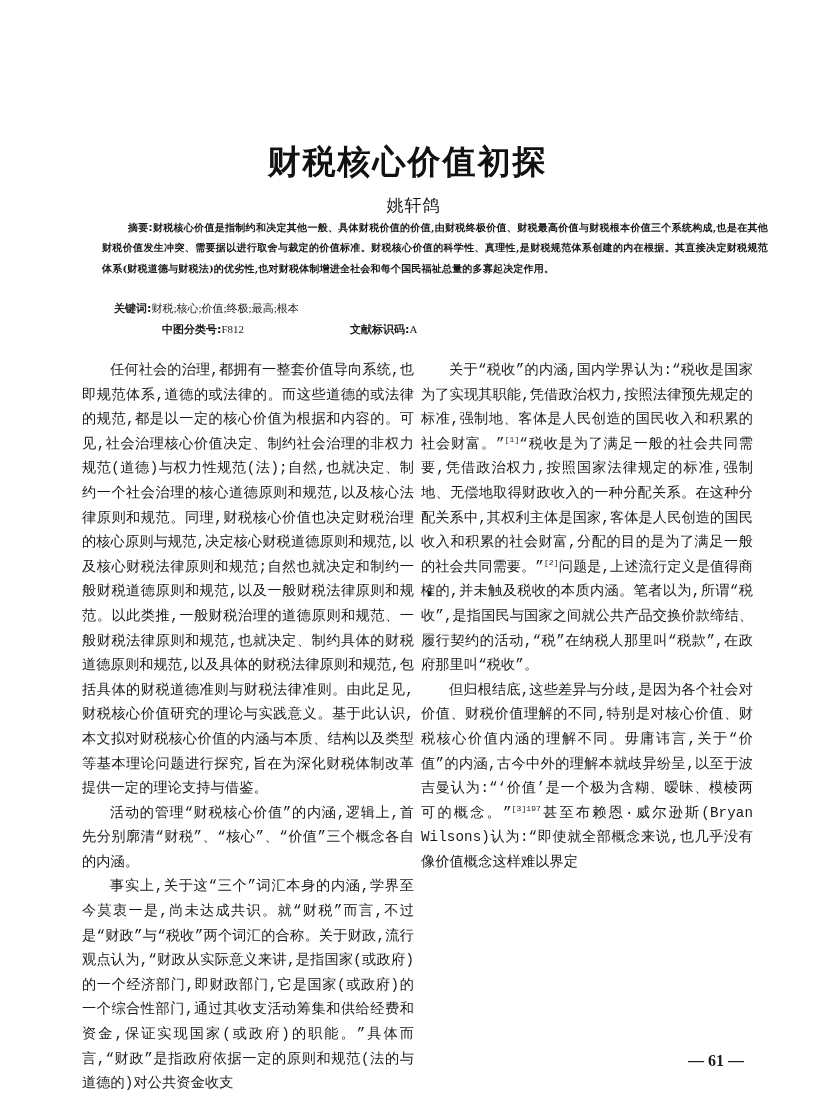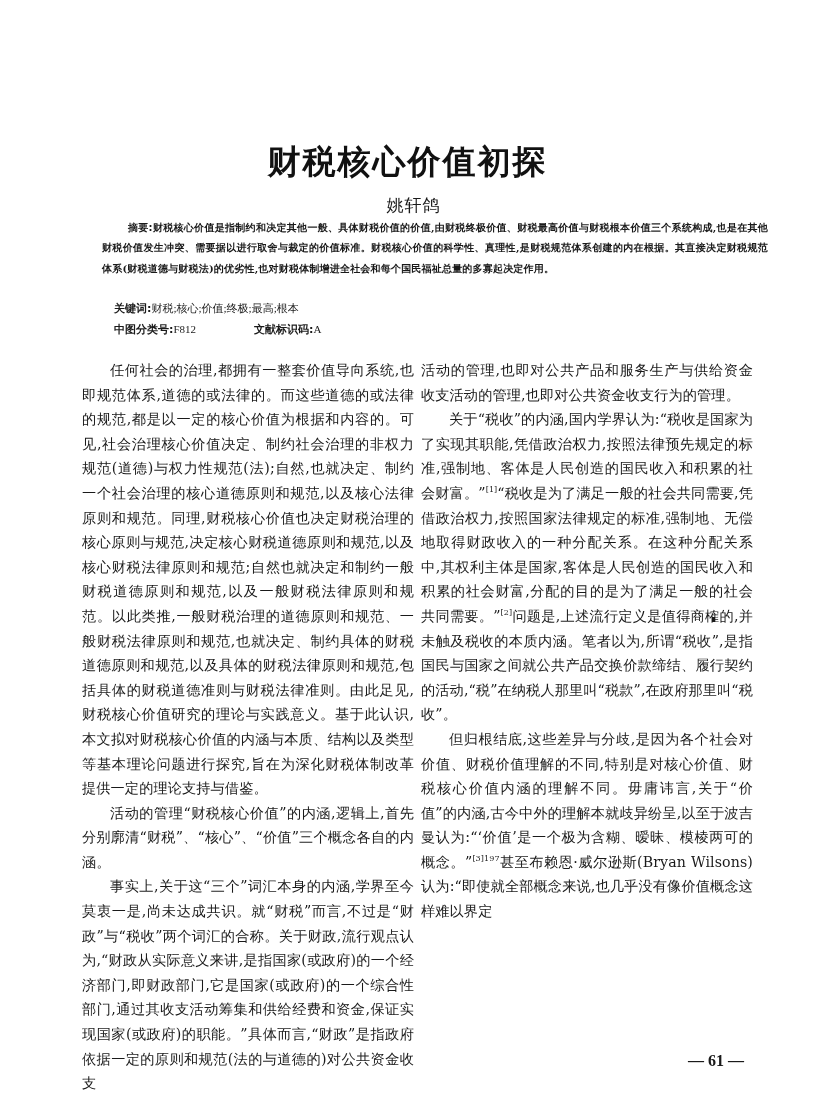--- a/index.html
+++ b/index.html
@@ -21,30 +21,30 @@
     position: absolute; top: 218px; left: 88px; width: 666px;
     font-size: 10px; line-height: 20.3px; text-indent: 26px;
     text-align: justify; font-weight: bold; letter-spacing: 0.2px; margin-left: 14px;
   }
   .abstract .label, .meta .label { font-family: "DejaVu Sans", sans-serif; font-weight: bold; }
   .meta {
     position: absolute; left: 114px; font-size: 11px; font-weight: bold;
   }
   .meta.kw { top: 301px; }
   .meta.cls { top: 322px; width: 640px; display: flex; }
-  .meta.cls span.group { margin-right: 58px; }
+  .meta.cls span.group { margin-right: 58px; margin-left: 48px; }
   .meta .val { font-family: "Liberation Serif", serif; font-weight: normal; }
   .col {
     position: absolute; top: 358px; width: 332px;
     font-size: 14.2px; line-height: 24.6px; text-align: justify;
     letter-spacing: 0.1px;
   }
   .col.left { left: 82px; }
   .col.right { left: 421px; }
-  .col p { margin: 0; text-indent: 28px; }
+  .col p { margin: 0; text-indent: 28px; font-family: Liberation Mono, monospace; }
   .col p.noindent { text-indent: 0; }
   .col h2 {
     margin: 0; font-size: 14.2px; line-height: 24.6px; text-indent: 28px;
     font-family: "DejaVu Sans", sans-serif; font-weight: bold;
   }
   sup { font-size: 8px; line-height: 0; vertical-align: super; }
   .pagenum {
     position: absolute; top: 1052px; left: 688px;
     font-size: 16px; font-weight: bold; font-family: "Liberation Serif", serif;
   }
@@ -68,18 +68,17 @@
   <span class="group"><span class="label">文献标识码:</span><span class="val">A</span></span>
 </div>
 
 <div class="col left">
   <p>任何社会的治理,都拥有一整套价值导向系统,也即规范体系,道德的或法律的。而这些道德的或法律的规范,都是以一定的核心价值为根据和内容的。可见,社会治理核心价值决定、制约社会治理的非权力规范(道德)与权力性规范(法);自然,也就决定、制约一个社会治理的核心道德原则和规范,以及核心法律原则和规范。同理,财税核心价值也决定财税治理的核心原则与规范,决定核心财税道德原则和规范,以及核心财税法律原则和规范;自然也就决定和制约一般财税道德原则和规范,以及一般财税法律原则和规范。以此类推,一般财税治理的道德原则和规范、一般财税法律原则和规范,也就决定、制约具体的财税道德原则和规范,以及具体的财税法律原则和规范,包括具体的财税道德准则与财税法律准则。由此足见,财税核心价值研究的理论与实践意义。基于此认识,本文拟对财税核心价值的内涵与本质、结构以及类型等基本理论问题进行探究,旨在为深化财税体制改革提供一定的理论支持与借鉴。</p>
   <p>活动的管理“财税核心价值”的内涵,逻辑上,首先分别廓清“财税”、“核心”、“价值”三个概念各自的内涵。</p>
   <p>事实上,关于这“三个”词汇本身的内涵,学界至今莫衷一是,尚未达成共识。就“财税”而言,不过是“财政”与“税收”两个词汇的合称。关于财政,流行观点认为,“财政从实际意义来讲,是指国家(或政府)的一个经济部门,即财政部门,它是国家(或政府)的一个综合性部门,通过其收支活动筹集和供给经费和资金,保证实现国家(或政府)的职能。”具体而言,“财政”是指政府依据一定的原则和规范(法的与道德的)对公共资金收支</p>
 </div>
 
 <div class="col right">
-  <p class="noindent">活动的管理,也即对公共产品和服务生产与供给资金收支活动的管理,也即对公共资金收支行为的管理。</p>
   <p><span>关于“税收”的内涵,国内学界认为:“税收是国家为了实现其职能,凭借政治权力,按照法律预先规定的标准,强制地、客体是人民创造的国民收入和积累的社会财富。”</span><sup>[1]</sup><span>“税收是为了满足一般的社会共同需要,凭借政治权力,按照国家法律规定的标准,强制地、无偿地取得财政收入的一种分配关系。在这种分配关系中,其权利主体是国家,客体是人民创造的国民收入和积累的社会财富,分配的目的是为了满足一般的社会共同需要。”</span><sup>[2]</sup><span>问题是,上述流行定义是值得商榷的,并未触及税收的本质内涵。笔者以为,所谓“税收”,是指国民与国家之间就公共产品交换价款缔结、履行契约的活动,“税”在纳税人那里叫“税款”,在政府那里叫“税收”。</span></p>
   <p><span>但归根结底,这些差异与分歧,是因为各个社会对价值、财税价值理解的不同,特别是对核心价值、财税核心价值内涵的理解不同。毋庸讳言,关于“价值”的内涵,古今中外的理解本就歧异纷呈,以至于波吉曼认为:“‘价值’是一个极为含糊、暧昧、模棱两可的概念。”</span><sup>[3]197</sup><span>甚至布赖恩·威尔逊斯(Bryan Wilsons)认为:“即使就全部概念来说,也几乎没有像价值概念这样难以界定</span></p>
 </div>
 
 <div class="pagenum">— 61 —</div>
 
 </body></html>

